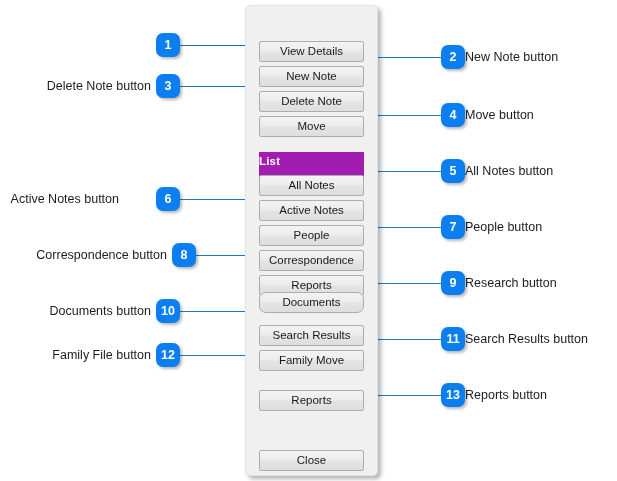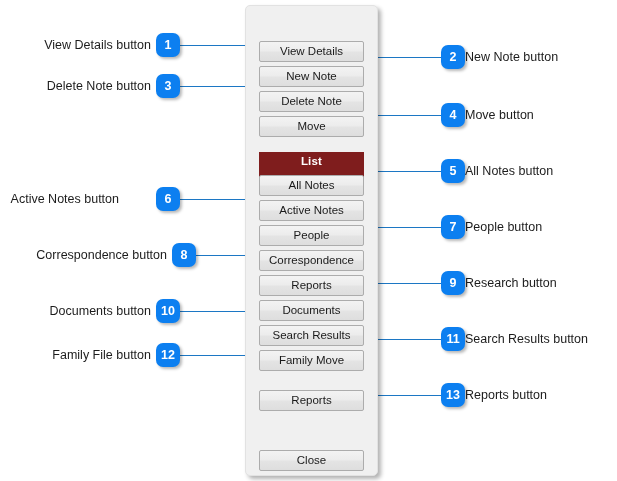--- a/index.html
+++ b/index.html
@@ -49,26 +49,26 @@
     overflow: hidden;
     padding: 0;
   }
 
   .listhdr {
     position: absolute;
     left: 13px;
     width: 105px;
     height: 30px;
     box-sizing: border-box;
-    background: #7f1d1d;
+    background: #a21caf;
     color: #ffffff;
     font-size: 11.5px;
     font-weight: bold;
     line-height: 18px;
-    text-align: center;
+    text-align: left;
     letter-spacing: 0.2px;
   }
 
   
   .callout {
     position: absolute;
     height: 24px;
     display: flex;
     align-items: center;
     z-index: 3;
@@ -131,31 +131,30 @@
       <div class="listhdr" style="top: 146px;">List</div>
       <button class="btn" style="top: 35px;">View Details</button>
       <button class="btn" style="top: 60px;">New Note</button>
       <button class="btn" style="top: 85px;">Delete Note</button>
       <button class="btn" style="top: 110px;">Move</button>
       <button class="btn" style="top: 169px;">All Notes</button>
       <button class="btn" style="top: 194px;">Active Notes</button>
       <button class="btn" style="top: 219px;">People</button>
       <button class="btn" style="top: 244px;">Correspondence</button>
       <button class="btn" style="top: 269px;">Reports</button>
-      <button class="btn" style="top: 294px;">Documents</button>
+      <button class="btn" style="top: 286px; border-radius: 7px;">Documents</button>
       <button class="btn" style="top: 319px;">Search Results</button>
       <button class="btn" style="top: 344px;">Family Move</button>
       <button class="btn" style="top: 384px;">Reports</button>
       <button class="btn" style="top: 444px;">Close</button>
     </div>
 </div>
 
 <div id="callouts">
     <div class="callout left" style="top: 33px; left: 0px; width: 180px;">
-      <span class="cl-label">View Details button</span>
       <span class="badge">1</span>
     </div>
     <div class="callout right" style="top: 45px; left: 441px; width: 176px;">
       <span class="badge">2</span>
       <span class="cl-label">New Note button</span>
     </div>
     <div class="callout left" style="top: 74px; left: 0px; width: 180px;">
       <span class="cl-label">Delete Note button</span>
       <span class="badge">3</span>
     </div>

